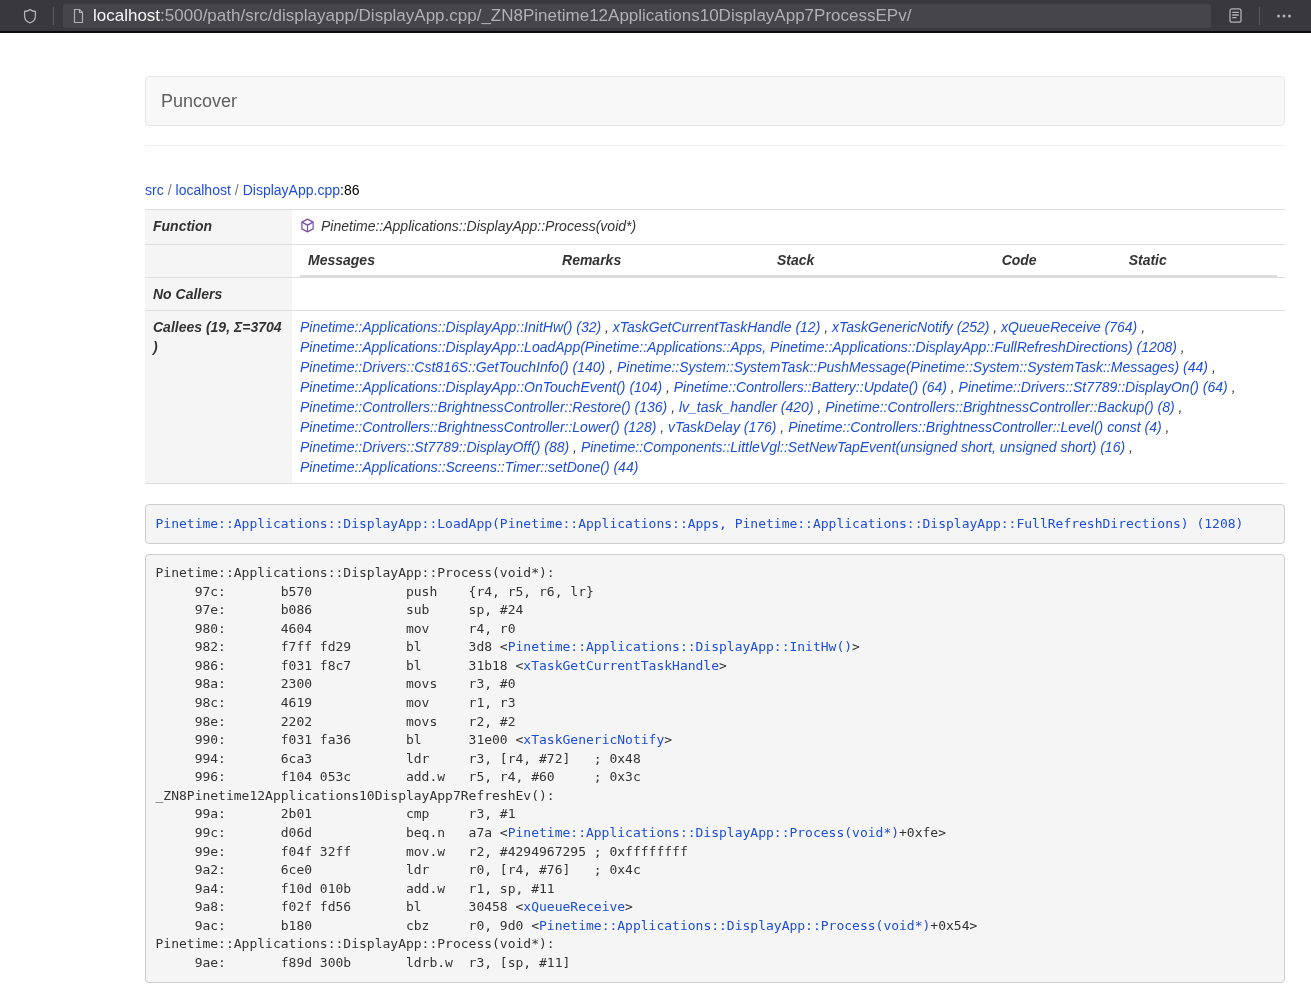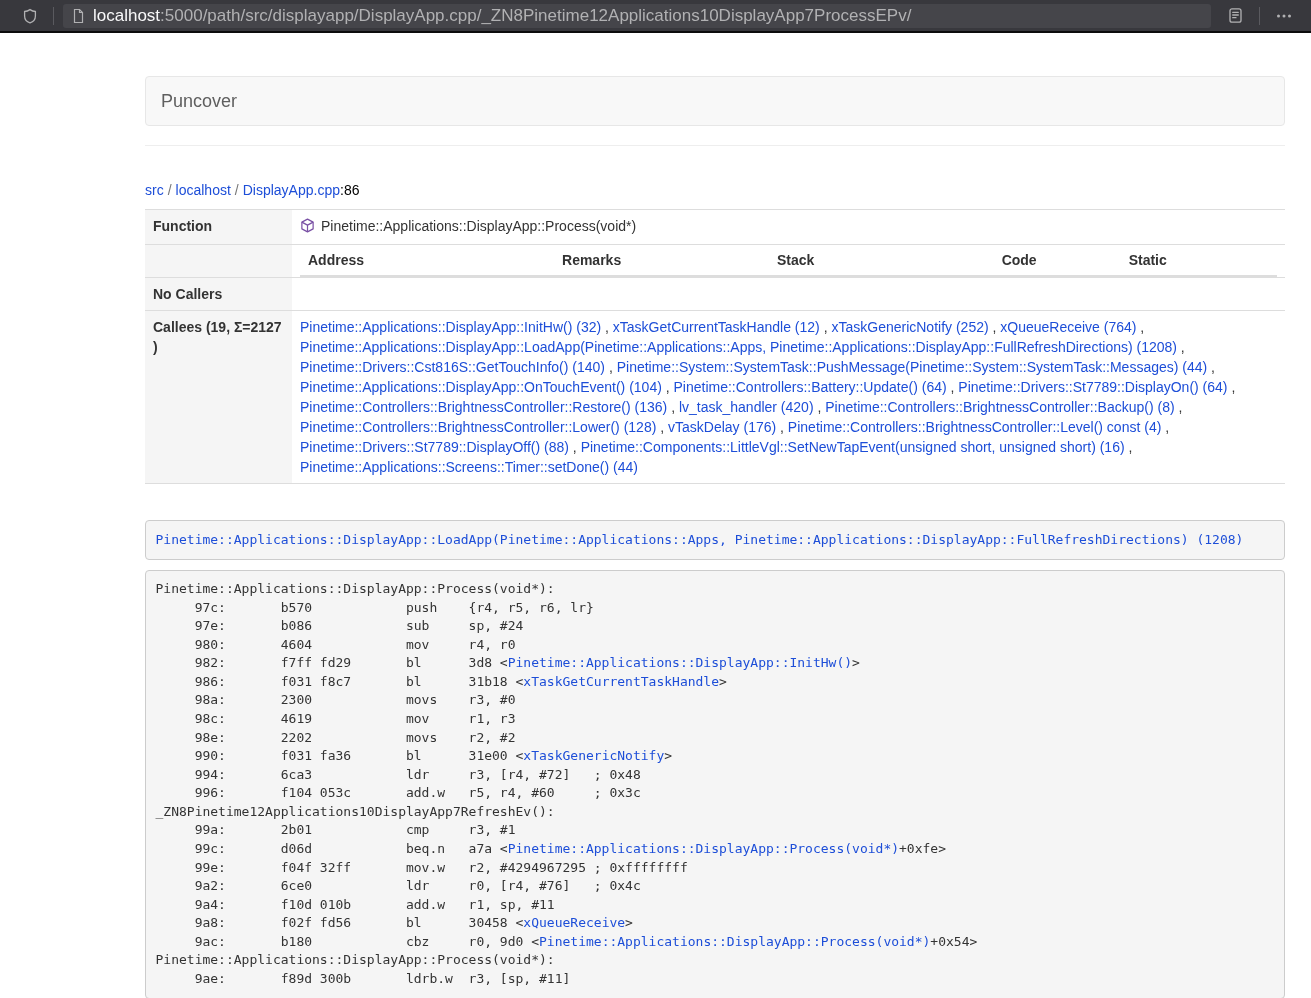--- a/index.html
+++ b/index.html
@@ -27,21 +27,21 @@
             display:flex; align-items:center; padding:0 15px; margin-bottom:19px; }
   .brand { font-size:18px; color:#5f5f5f; line-height:20px; }
 
   hr.rule { border:0; border-top:1px solid #eee; margin:0; }
 
   .breadcrumb { margin:34px 0 9px; line-height:20px; }
   .breadcrumb .sep { color:#777; padding:0 4px; }
   .breadcrumb .loc { color:#000000; }
 
   
-  table.main { width:100%; border-collapse:collapse; margin-bottom:36px; }
+  table.main { width:100%; border-collapse:collapse; margin-bottom:20px;font-style:italic; }
   table.main > tbody > tr { border-top:1px solid #ddd; }
   table.main > tbody > tr:last-child { border-bottom:1px solid #ddd; }
   table.main th.row-label { width:147px; background:#f5f5f5; text-align:left;
         vertical-align:top; font-weight:bold; padding:6px 8px; line-height:20px; }
   table.main > tbody > tr > td { padding:6px 8px; vertical-align:top; line-height:20px; }
   td.nested-cell { padding:0 8px !important; }
   table.nested { width:100%; border-collapse:collapse; }
   table.nested th { text-align:left; font-weight:bold; padding:5px 8px; line-height:20px;
                     border-bottom:2px solid #ddd; }
   table.nested td { padding:5px 8px; line-height:20px; }
@@ -112,36 +112,36 @@
             </svg>
           </span><span>Pinetime::Applications::DisplayApp::Process(void*)</span>
         </td>
       </tr>
       <tr>
         <th class="row-label"></th>
         <td class="nested-cell">
           <table class="nested">
             <tbody>
               <tr>
-                <th class="col-address">Address</th>
+                <th class="col-address">Messages</th>
                 <th class="col-remarks">Remarks</th>
                 <th class="col-stack">Stack</th>
                 <th class="col-code">Code</th>
                 <th>Static</th>
               </tr>
             </tbody>
           </table>
         </td>
       </tr>
       <tr>
         <th class="row-label">No Callers</th>
         <td></td>
       </tr>
       <tr>
-        <th class="row-label">Callees (19, Σ=2127 )</th>
+        <th class="row-label">Callees (19, Σ=3704 )</th>
         <td><a href="#">Pinetime::Applications::DisplayApp::InitHw() (32)</a> , <a href="#">xTaskGetCurrentTaskHandle (12)</a> , <a href="#">xTaskGenericNotify (252)</a> , <a href="#">xQueueReceive (764)</a> , <a href="#">Pinetime::Applications::DisplayApp::LoadApp(Pinetime::Applications::Apps, Pinetime::Applications::DisplayApp::FullRefreshDirections) (1208)</a> , <a href="#">Pinetime::Drivers::Cst816S::GetTouchInfo() (140)</a> , <a href="#">Pinetime::System::SystemTask::PushMessage(Pinetime::System::SystemTask::Messages) (44)</a> , <a href="#">Pinetime::Applications::DisplayApp::OnTouchEvent() (104)</a> , <a href="#">Pinetime::Controllers::Battery::Update() (64)</a> , <a href="#">Pinetime::Drivers::St7789::DisplayOn() (64)</a> , <a href="#">Pinetime::Controllers::BrightnessController::Restore() (136)</a> , <a href="#">lv_task_handler (420)</a> , <a href="#">Pinetime::Controllers::BrightnessController::Backup() (8)</a> , <a href="#">Pinetime::Controllers::BrightnessController::Lower() (128)</a> , <a href="#">vTaskDelay (176)</a> , <a href="#">Pinetime::Controllers::BrightnessController::Level() const (4)</a> , <a href="#">Pinetime::Drivers::St7789::DisplayOff() (88)</a> , <a href="#">Pinetime::Components::LittleVgl::SetNewTapEvent(unsigned short, unsigned short) (16)</a> , <a href="#">Pinetime::Applications::Screens::Timer::setDone() (44)</a></td>
       </tr>
     </tbody>
   </table>
 
   <pre class="snippet"><a href="#">Pinetime::Applications::DisplayApp::LoadApp(Pinetime::Applications::Apps, Pinetime::Applications::DisplayApp::FullRefreshDirections) (1208)</a></pre>
 
   <pre class="disasm"><div class="asm-line">Pinetime::Applications::DisplayApp::Process(void*):</div><div class="asm-line">     97c:       b570            push    {r4, r5, r6, lr}</div><div class="asm-line">     97e:       b086            sub     sp, #24</div><div class="asm-line">     980:       4604            mov     r4, r0</div><div class="asm-line">     982:       f7ff fd29       bl      3d8 &lt;<a href="#">Pinetime::Applications::DisplayApp::InitHw()</a>&gt;</div><div class="asm-line">     986:       f031 f8c7       bl      31b18 &lt;<a href="#">xTaskGetCurrentTaskHandle</a>&gt;</div><div class="asm-line">     98a:       2300            movs    r3, #0</div><div class="asm-line">     98c:       4619            mov     r1, r3</div><div class="asm-line">     98e:       2202            movs    r2, #2</div><div class="asm-line">     990:       f031 fa36       bl      31e00 &lt;<a href="#">xTaskGenericNotify</a>&gt;</div><div class="asm-line">     994:       6ca3            ldr     r3, [r4, #72]   ; 0x48</div><div class="asm-line">     996:       f104 053c       add.w   r5, r4, #60     ; 0x3c</div><div class="asm-line">_ZN8Pinetime12Applications10DisplayApp7RefreshEv():</div><div class="asm-line">     99a:       2b01            cmp     r3, #1</div><div class="asm-line">     99c:       d06d            beq.n   a7a &lt;<a href="#">Pinetime::Applications::DisplayApp::Process(void*)</a>+0xfe&gt;</div><div class="asm-line">     99e:       f04f 32ff       mov.w   r2, #4294967295 ; 0xffffffff</div><div class="asm-line">     9a2:       6ce0            ldr     r0, [r4, #76]   ; 0x4c</div><div class="asm-line">     9a4:       f10d 010b       add.w   r1, sp, #11</div><div class="asm-line">     9a8:       f02f fd56       bl      30458 &lt;<a href="#">xQueueReceive</a>&gt;</div><div class="asm-line">     9ac:       b180            cbz     r0, 9d0 &lt;<a href="#">Pinetime::Applications::DisplayApp::Process(void*)</a>+0x54&gt;</div><div class="asm-line">Pinetime::Applications::DisplayApp::Process(void*):</div><div class="asm-line">     9ae:       f89d 300b       ldrb.w  r3, [sp, #11]</div></pre>
 
 </div>

